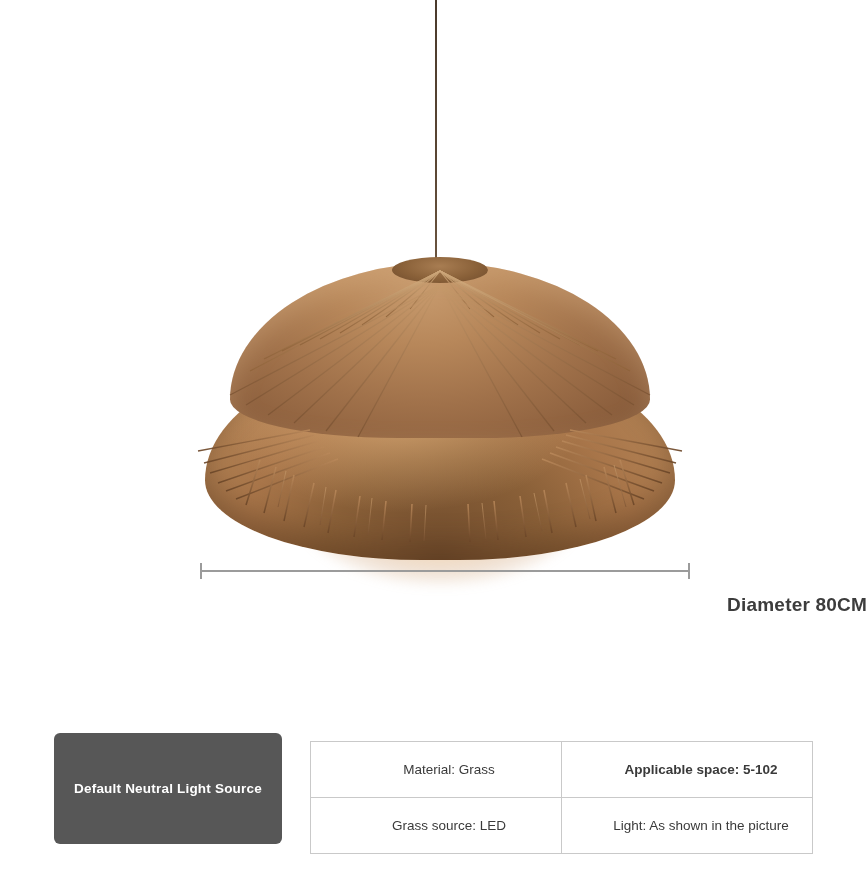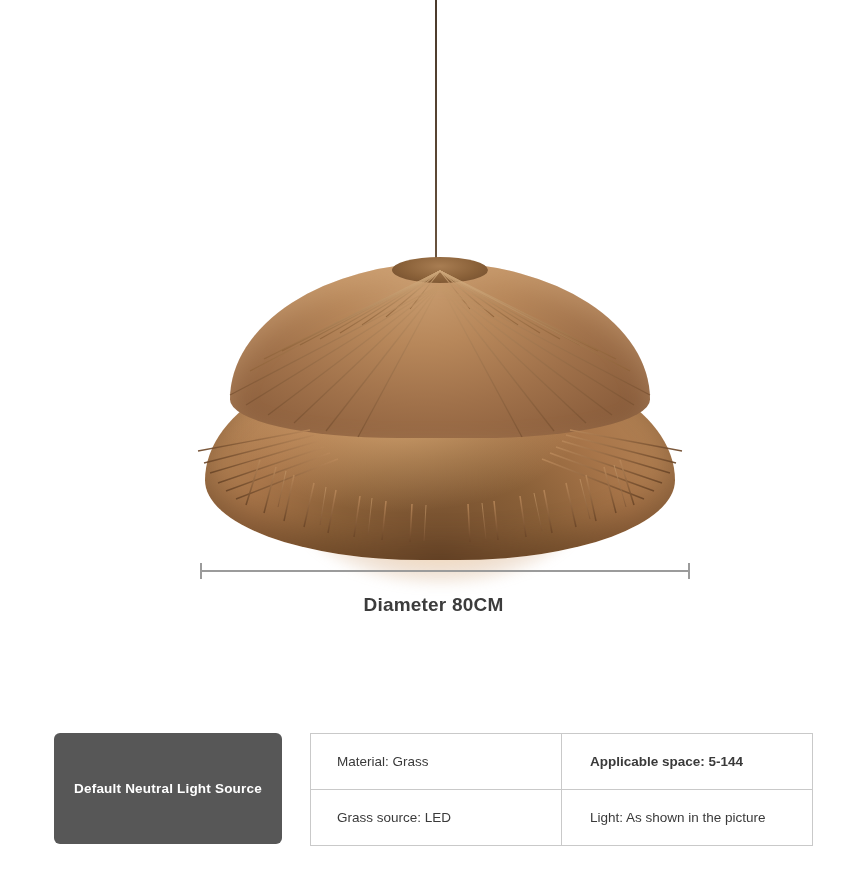--- a/index.html
+++ b/index.html
@@ -136,21 +136,21 @@
     height: 16px;
     background: #9b9b9b;
   }
   .dim-cap.left  { left: 200px; }
   .dim-cap.right { left: 688px; }
   .dim-label {
     position: absolute;
     left: 0;
     top: 38px;
     width: 867px;
-    text-align: center;
+    text-align: right;
     font-size: 19px;
     font-weight: bold;
     color: #3c3c3c;
     letter-spacing: 0.2px;
   }
 
   
   .spec-area {
     position: absolute;
     left: 0;
@@ -174,26 +174,27 @@
   .badge-text {
     color: #ffffff;
     font-size: 13.5px;
     font-weight: bold;
     letter-spacing: 0.2px;
   }
 
   .spec-table {
     position: absolute;
     left: 310px;
-    top: 0;
+    top: 8px;
     width: 503px;
     height: 111px;
     border: 1px solid #c9c9c9;
     border-collapse: collapse;
     table-layout: fixed;
+    text-align: center;
   }
   .spec-table td {
     border: 1px solid #c9c9c9;
     padding: 0 0 0 26px;
     vertical-align: middle;
     height: 55px;
     font-size: 13.5px;
     color: #3a3a3a;
   }
   .spec-table td.right-cell {
@@ -332,21 +333,21 @@
 <div class="spec-area">
 
   <div class="badge">
     <span class="badge-text">Default Neutral Light Source</span>
   </div>
 
   <table class="spec-table">
     <tbody>
       <tr>
         <td>Material: Grass</td>
-        <td class="right-cell cell-strong">Applicable space: 5-144</td>
+        <td class="right-cell cell-strong">Applicable space: 5-102</td>
       </tr>
       <tr>
         <td>Grass source: LED</td>
         <td class="right-cell cell-small">Light: As shown in the picture</td>
       </tr>
     </tbody>
   </table>
 </div>
 
 </body></html>

